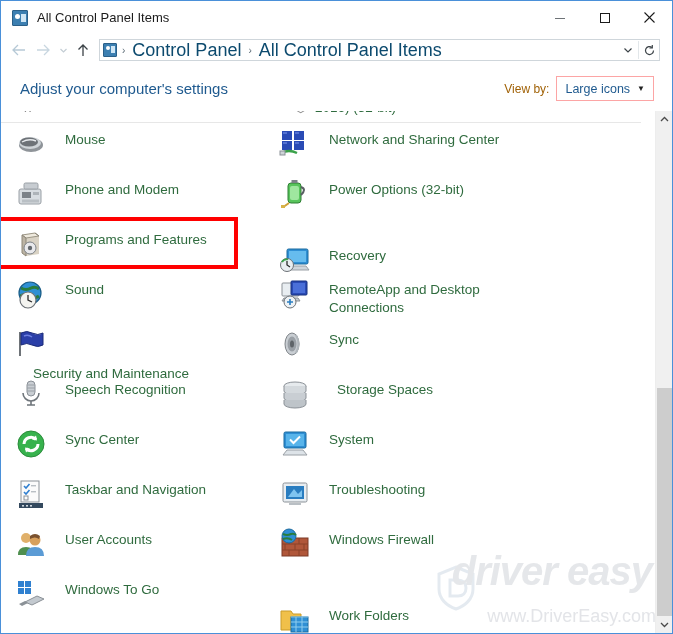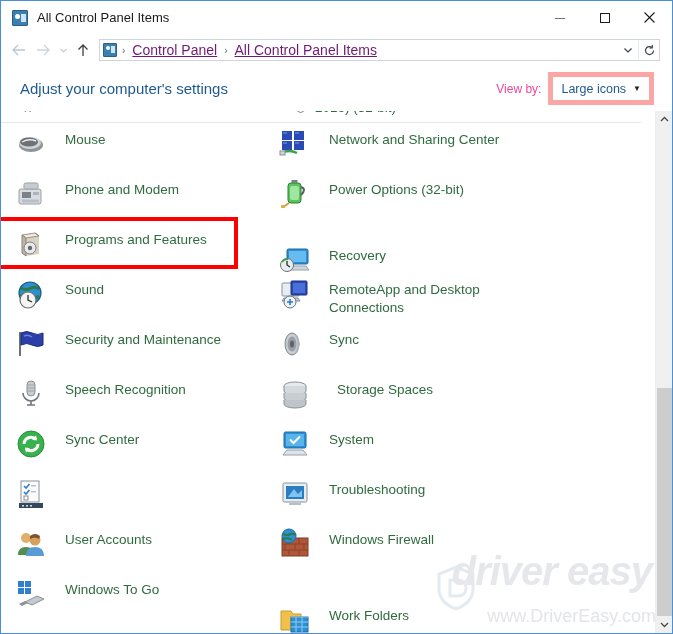--- a/index.html
+++ b/index.html
@@ -123,25 +123,24 @@
     position:absolute; left:2px; top:2px;
     width:4px; height:4px; border-radius:50%;
     background:#fff;
   }
   .addr-icon::after {
     content:"";
     position:absolute; left:7px; top:2px;
     width:4px; height:7px; background:#cfe6f5;
   }
   .crumb {
-    font-size: 14px;
-    color: #701a75;
+    font-size: 18px;
+    color: #0c4a6e;
     padding: 0 2px;
     white-space: nowrap;
-    text-decoration: underline;
   }
   .crumb-sep {
     color: #5a6a75;
     font-size: 10px;
     padding: 0 5px;
     flex: none;
   }
   .addr-spacer { flex: 1; }
   .addr-chev, .addr-refresh {
     width: 20px; height: 20px;
@@ -191,26 +190,26 @@
     color: #1f5a8f;
     white-space: nowrap;
   }
   .subhead-right {
     margin-left: auto;
     display: flex;
     align-items: center;
   }
   .viewby-label {
     font-size: 12px;
-    color: #ec4899;
+    color: #a16207;
     margin-right: 7px;
     white-space: nowrap;
   }
   .viewby-btn {
-    border: 5px solid #fca5a5;
+    border: 1px solid #fca5a5;
     background: #fff;
     height: 23px;
     padding: 0 8px;
     display: flex;
     align-items: center;
     font-size: 12.5px;
     color: #1f5a8f;
     white-space: nowrap;
   }
   .viewby-btn .caret {
@@ -498,21 +497,21 @@
             <div class="item" style="top: 150px;">
               <span class="item-icon"><svg width="32" height="32" viewBox="0 0 32 32">
                   <circle cx="15" cy="15" r="11" fill="#2f8fd4"></circle>
                   <path d="M6 10 q5 3 10 0 q4 -2 8 1 M5 18 q6 -3 11 1 q4 2 8 -1" stroke="#2a7d3e" stroke-width="3" fill="none"></path>
                   <circle cx="15" cy="15" r="11" fill="none" stroke="#1b5e88" stroke-width="1.2"></circle>
                   <circle cx="13" cy="22" r="8" fill="#f4f4f0" stroke="#6b7075" stroke-width="1.2"></circle>
                   <path d="M13 17 L13 22 L17 24" stroke="#2b2b2b" stroke-width="1.3" fill="none"></path>
                 </svg></span>
               <span class="item-label">Sound</span>
             </div>
-            <div class="item" style="top: 200px;">
+            <div class="item" style="top: 200px; flex-direction: column;">
               <span class="item-icon"><svg width="32" height="32" viewBox="0 0 32 32">
                   <path d="M5 4 L5 28" stroke="#6e7378" stroke-width="2"></path>
                   <path d="M6 5 q6 -3 11 0 q6 3 11 0 l0 12 q-5 3 -11 0 q-5 -3 -11 0 Z" fill="#2b3fa8"></path>
                   <path d="M6 5 q6 -3 11 0 q6 3 11 0 l0 12 q-5 3 -11 0 q-5 -3 -11 0 Z" fill="none" stroke="#1b2a78"></path>
                   <path d="M9 8 q4 -2 8 1" stroke="#6d7fe0" stroke-width="1.5" fill="none"></path>
                 </svg></span>
               <span class="item-label">Security and Maintenance</span>
             </div>
             <div class="item" style="top: 250px;">
               <span class="item-icon"><svg width="32" height="32" viewBox="0 0 32 32">
@@ -539,20 +538,21 @@
                   <rect x="6" y="3" width="18" height="21" fill="#fbfbfb" stroke="#8b9197"></rect>
                   <path d="M9 8 l2 2 l3.5 -4 M9 14 l2 2 l3.5 -4" stroke="#2f7fd0" stroke-width="1.6" fill="none"></path>
                   <rect x="9" y="18" width="4" height="4" fill="none" stroke="#8b9197"></rect>
                   <rect x="16" y="7" width="5" height="1.4" fill="#b9bfc4"></rect>
                   <rect x="16" y="13" width="5" height="1.4" fill="#b9bfc4"></rect>
                   <rect x="4" y="25" width="24" height="5" fill="#34495e"></rect>
                   <rect x="7" y="27" width="2" height="1.6" fill="#cfd6dc"></rect>
                   <rect x="11" y="27" width="2" height="1.6" fill="#cfd6dc"></rect>
                   <rect x="15" y="27" width="2" height="1.6" fill="#cfd6dc"></rect>
                 </svg></span>
+              <span class="item-label">Taskbar and Navigation</span>
             </div>
             <div class="item" style="top: 400px;">
               <span class="item-icon"><svg width="32" height="32" viewBox="0 0 32 32">
                   <circle cx="11" cy="10" r="5" fill="#e0b06a"></circle>
                   <path d="M3 27 q0 -8 8 -8 q8 0 8 8 Z" fill="#4f8f4f"></path>
                   <circle cx="20" cy="12" r="5.5" fill="#d8a05c"></circle>
                   <path d="M11 28 q0 -9 9 -9 q9 0 9 9 Z" fill="#5b9bd5"></path>
                   <path d="M15 8 q5 -4 10 0 l-1 3 q-4 -3 -9 0 Z" fill="#7a5230"></path>
                 </svg></span>
               <span class="item-label">User Accounts</span>

